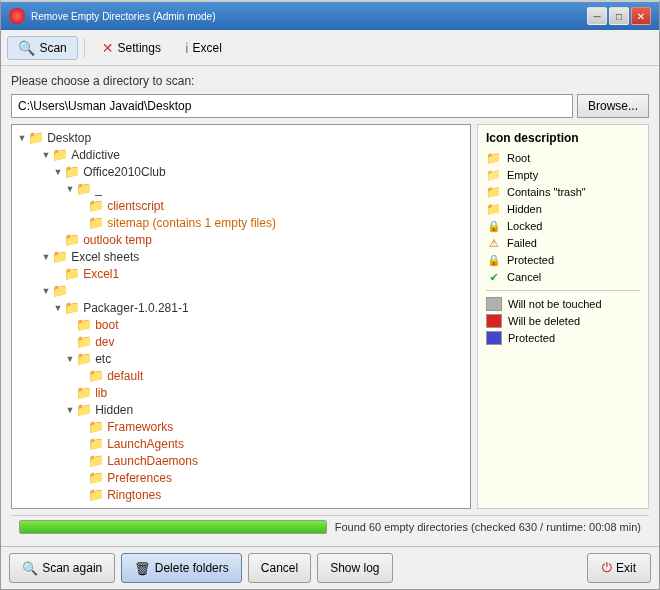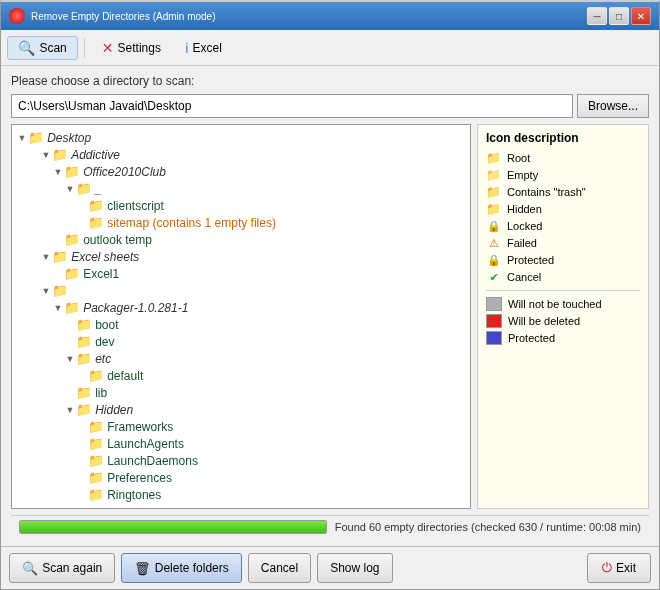--- a/index.html
+++ b/index.html
@@ -217,22 +217,22 @@
     }
 
     .tree-indent { display: inline-block; width: 12px; flex-shrink: 0; }
     .tree-expand { display: inline-block; width: 12px; flex-shrink: 0; font-size: 9px; color: #666; cursor: pointer; text-align: center; }
 
     .folder-icon { font-size: 13px; margin-right: 3px; flex-shrink: 0; }
     .folder-root { color: #cc2222; }
     .folder-normal { color: #e8a020; }
     .folder-trash { color: #e8a020; }
 
-    .tree-label { font-size: 12px; color: #333; font-style: italic; }
-    .tree-label-red { font-size: 12px; color: #14532d; text-align: center; }
+    .tree-label { font-size: 12px; color: #333; }
+    .tree-label-red { font-size: 12px; color: #c2410c; text-align: center; }
     .tree-label-orange { font-size: 12px; color: #cc6600; }
 
     .status-bar {
       background: #f0f0f0;
       border-top: 1px solid #ccc;
       padding: 4px 8px;
       display: flex;
       align-items: center;
       gap: 8px;
       flex-shrink: 0;

